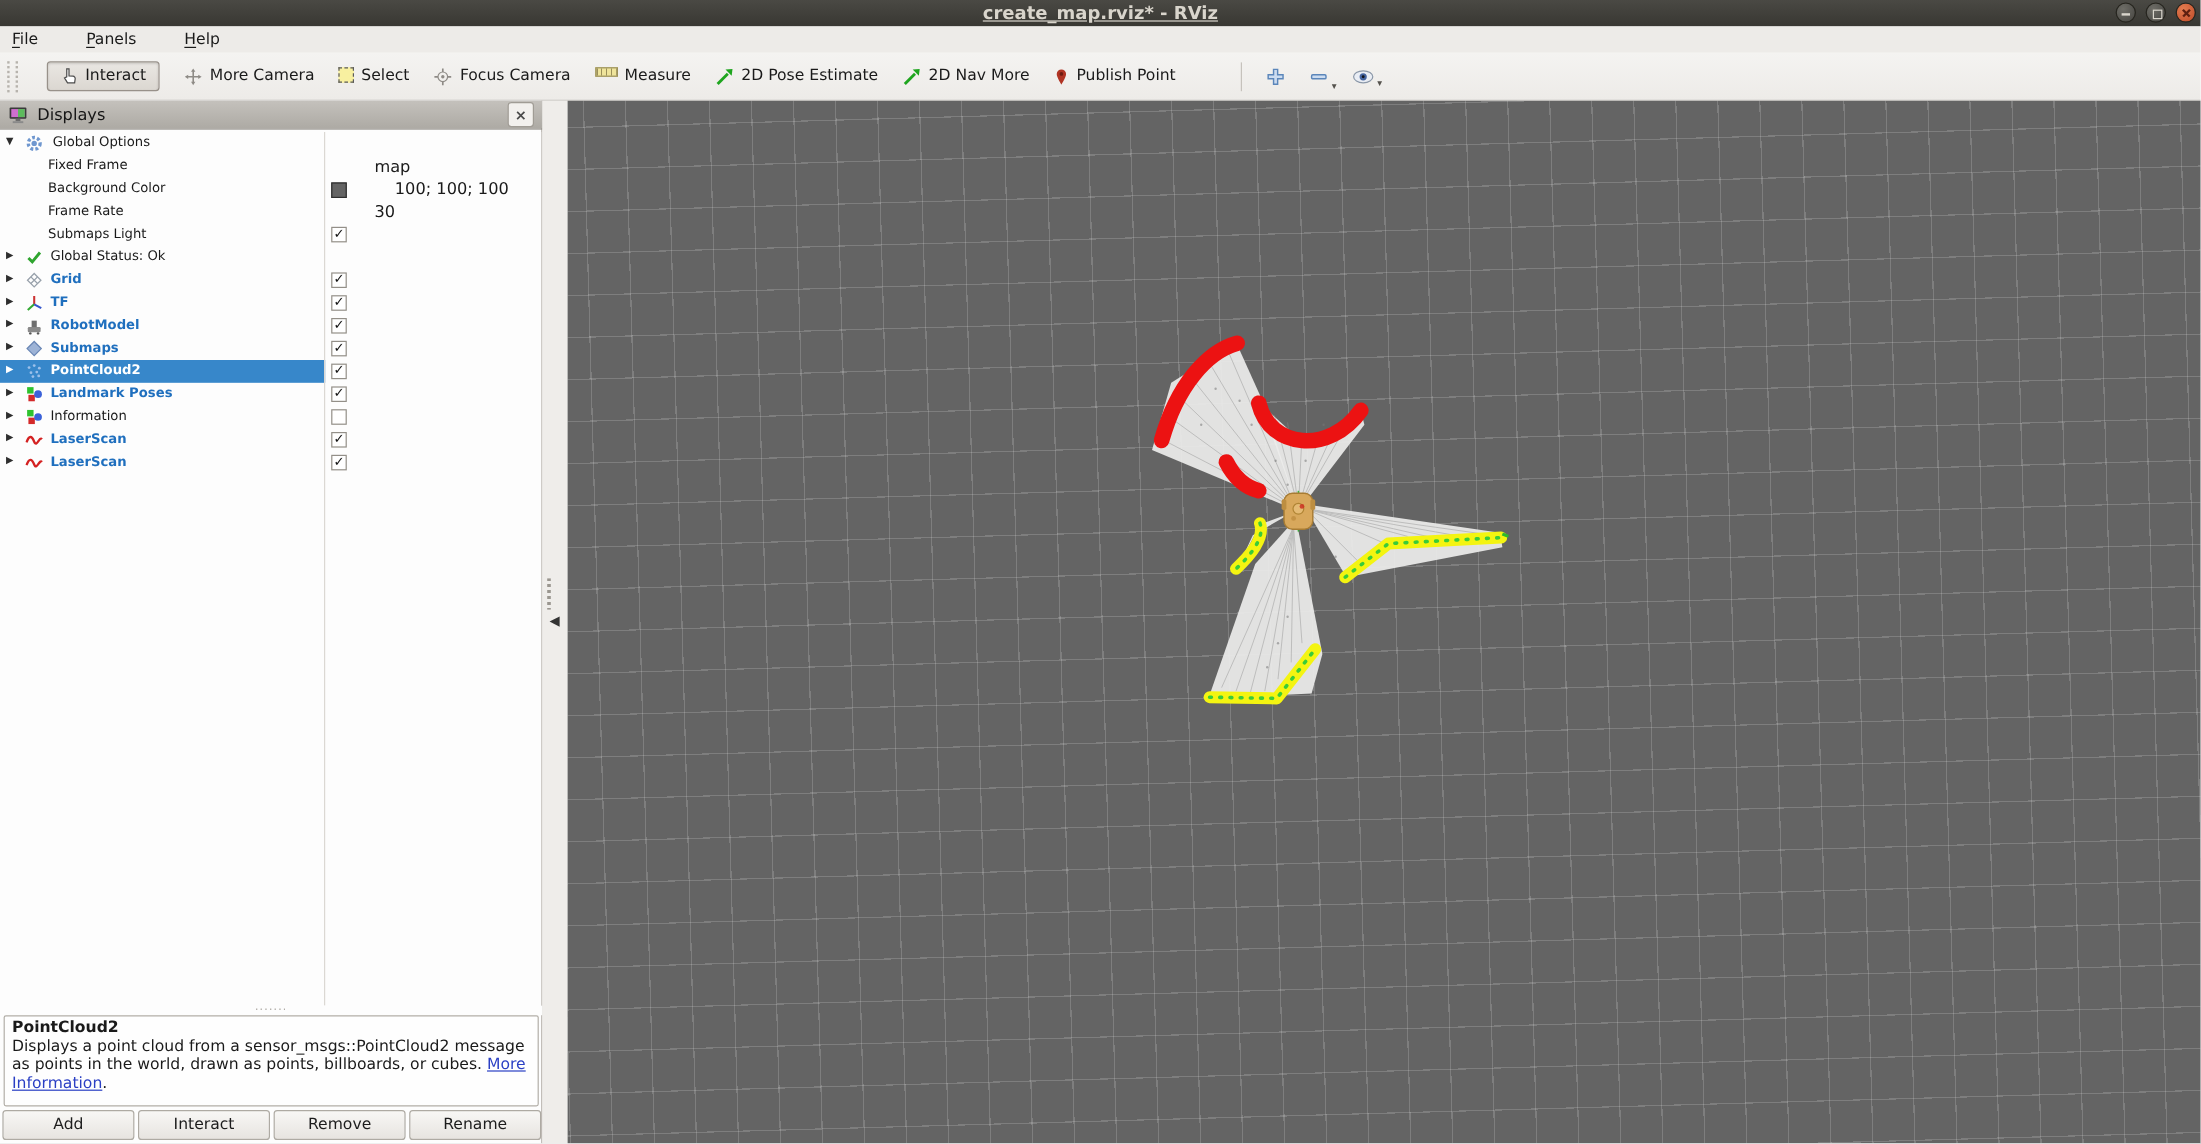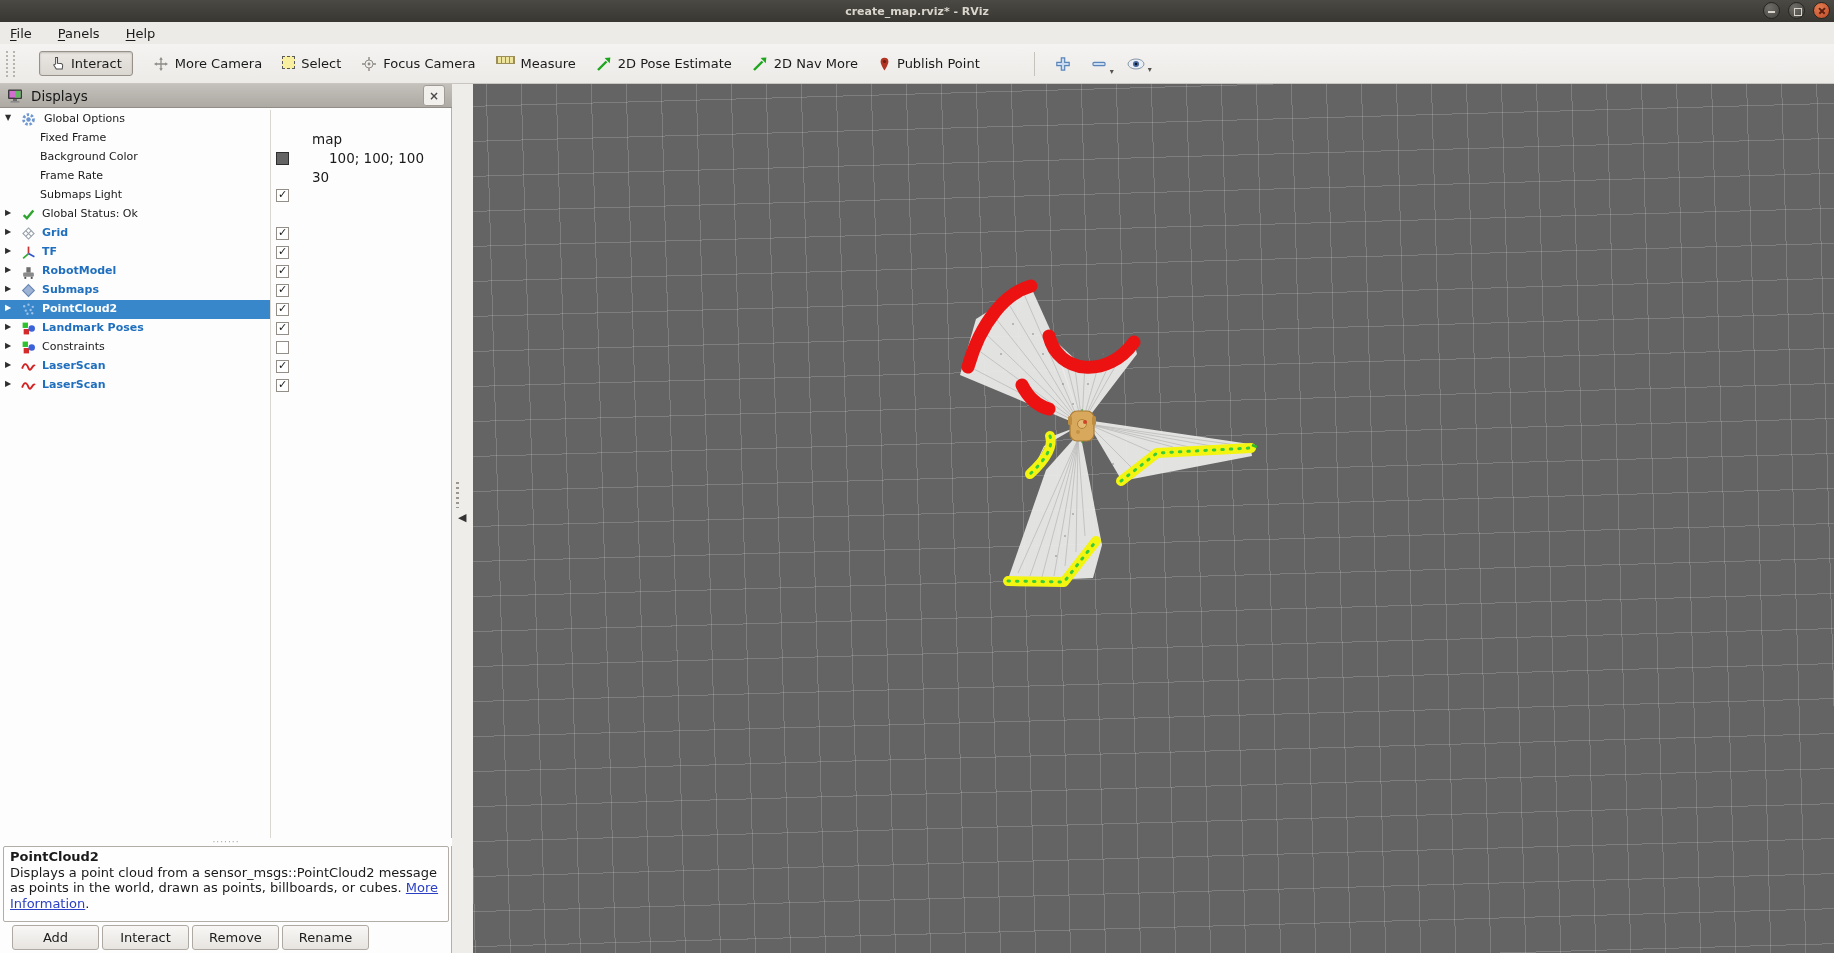--- a/index.html
+++ b/index.html
@@ -2,33 +2,33 @@
 <html><head>
 <meta charset="utf-8">
 <style>
   html,body{margin:0;padding:0;background:#fff;}
   #app{position:relative;width:1834px;height:953px;overflow:hidden;
        font-family:"DejaVu Sans",sans-serif;font-size:13px;color:#1a1a1a;background:#fdfdfd;}
 
   
   #titlebar{position:absolute;left:0;top:0;width:100%;height:22px;
     background:linear-gradient(#4a4944,#383732);display:flex;align-items:center;justify-content:center;}
-  #title-text{color:#d9d5cc;font-weight:bold;font-size:11px;}
+  #title-text{color:#d9d5cc;font-weight:bold;font-size:15px;text-decoration:underline;}
   #wcontrols{position:absolute;right:4px;top:2px;display:flex;gap:8px;}
   .wbtn{width:17px;height:17px;border-radius:50%;border:1px solid #26251f;box-sizing:border-box;
     background:radial-gradient(circle at 35% 30%,#6e6d67,#454440);position:relative;}
   .wbtn.close{background:radial-gradient(circle at 35% 30%,#e27c50,#bf4a28);}
   .wbtn.min::after{content:"";position:absolute;left:4px;right:4px;top:8px;height:2px;background:#d9d5cc;}
   .wbtn.max::after{content:"";position:absolute;left:4.5px;top:4.5px;width:6px;height:6px;border:1.5px solid #d9d5cc;}
   .wbtn.close::before,.wbtn.close::after{content:"";position:absolute;left:3.5px;top:7px;width:8px;height:1.6px;background:#5e1f10;}
   .wbtn.close::before{transform:rotate(45deg);} .wbtn.close::after{transform:rotate(-45deg);}
 
   
   #menubar{position:absolute;left:0;top:22px;width:100%;height:22px;background:#edebe8;
-    display:flex;align-items:center;gap:26px;padding-left:10px;box-sizing:border-box;}
+    display:flex;align-items:center;gap:40px;padding-left:10px;box-sizing:border-box;}
   .mitem{cursor:default;}
   .mnem{text-decoration:underline;text-underline-offset:2px;}
 
   
   #toolbar{position:absolute;left:0;top:44px;width:100%;height:40px;
     background:linear-gradient(#f4f3f1,#edebe8);border-bottom:1px solid #c9c5c0;box-sizing:border-box;
     display:flex;align-items:center;gap:20px;padding-left:6px;}
   .tgrip{width:5px;height:26px;border-left:2px dotted #b7b3ad;border-right:2px dotted #b7b3ad;margin-right:4px;}
   .tool{display:flex;align-items:flex-start;gap:6px;white-space:nowrap;}
   #tool-interact{border:1px solid #98918a;border-radius:3px;padding:4px 10px;
@@ -72,21 +72,21 @@
 
   #hsplit{position:absolute;left:0;top:838px;width:452px;height:8px;background:#fdfdfd;
     display:flex;align-items:center;justify-content:center;color:#a9a59f;font-size:9px;letter-spacing:1px;line-height:0;}
 
   #desc{position:absolute;left:3px;top:846px;width:446px;height:76px;box-sizing:border-box;
     background:#fefefe;border:1px solid #b2aea7;border-radius:2px;padding:2px 6px;
     font-size:13px;line-height:15.5px;overflow:hidden;}
   #desc-title{font-weight:bold;}
   .morelink{color:#2a3fc4;text-decoration:underline;cursor:pointer;}
 
-  #actions{position:absolute;left:12px;top:925px;width:357px;display:flex;gap:3px;text-align:center;}
+  #actions{position:absolute;left:2px;top:925px;width:449px;display:flex;gap:3px;text-align:center;}
   .abtn{flex:1;height:23px;background:linear-gradient(#f8f7f5,#e7e4e0);border:1px solid #aeaaa3;
     border-radius:3px;font-size:13px;color:#1c1c1c;display:flex;align-items:center;justify-content:center;cursor:default;}
 
   
   #vstrip{position:absolute;left:452px;top:84px;width:21px;height:869px;background:#efedea;}
   #vgrip{position:absolute;left:4px;top:398px;width:3px;height:26px;
     background-image:repeating-linear-gradient(#9a968f 0 2px,transparent 2px 5px);}
   #collapse-arrow{position:absolute;left:6px;top:428px;font-size:11px;color:#333;line-height:1;}
 
   
@@ -371,21 +371,21 @@
 
     <div class="trow" style="top:228px">
       <span class="arw">▶</span>
       <span class="icn">
         <svg viewBox="0 0 14 14">
             <rect x="1.5" y="1.5" width="5" height="5" fill="#2ec22e"></rect>
             <rect x="2.5" y="7.5" width="5" height="5" fill="#d42a2a"></rect>
             <circle cx="10" cy="7" r="3" fill="#3b62d9"></circle>
           </svg>
       </span>
-      <span class="lbl">Constraints</span>
+      <span class="lbl">Information</span>
       <span class="cb"></span>
     </div>
 
     <div class="trow" style="top:247px">
       <span class="arw">▶</span>
       <span class="icn">
         <svg viewBox="0 0 14 14">
             <path d="M1 9 C3 3.5 5 3.5 7 8.5 C9 13.5 11 4 13 6.5" stroke="#d42222" stroke-width="1.8" fill="none"></path>
           </svg>
       </span>

